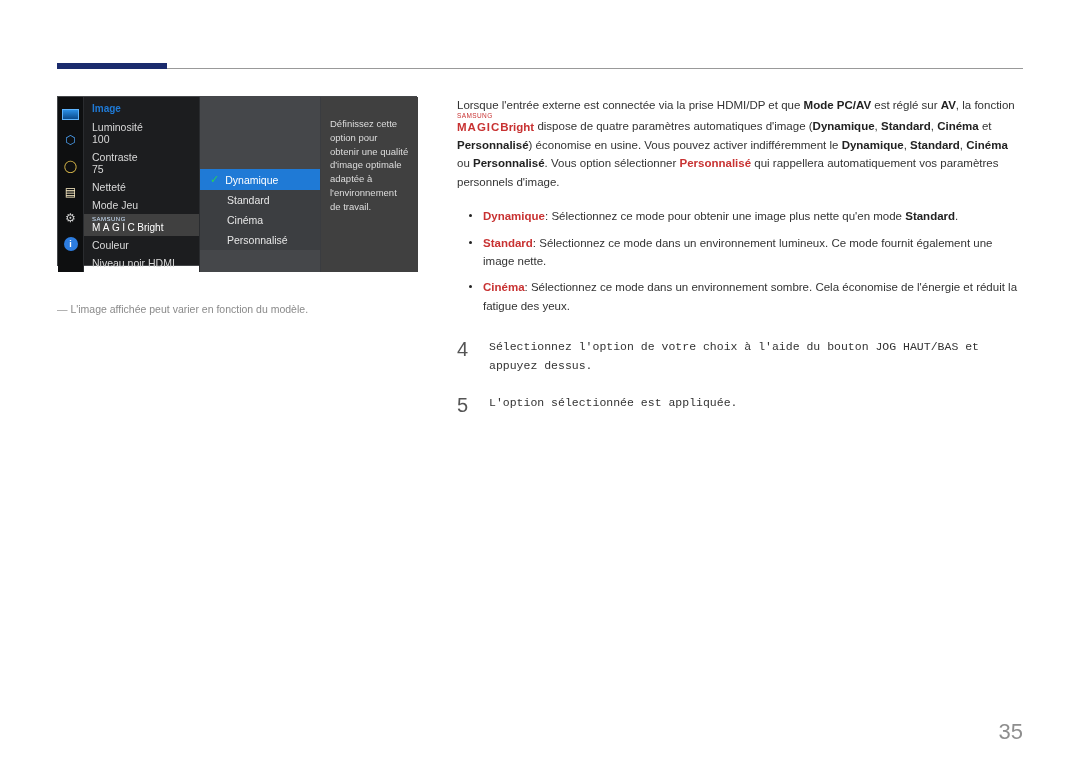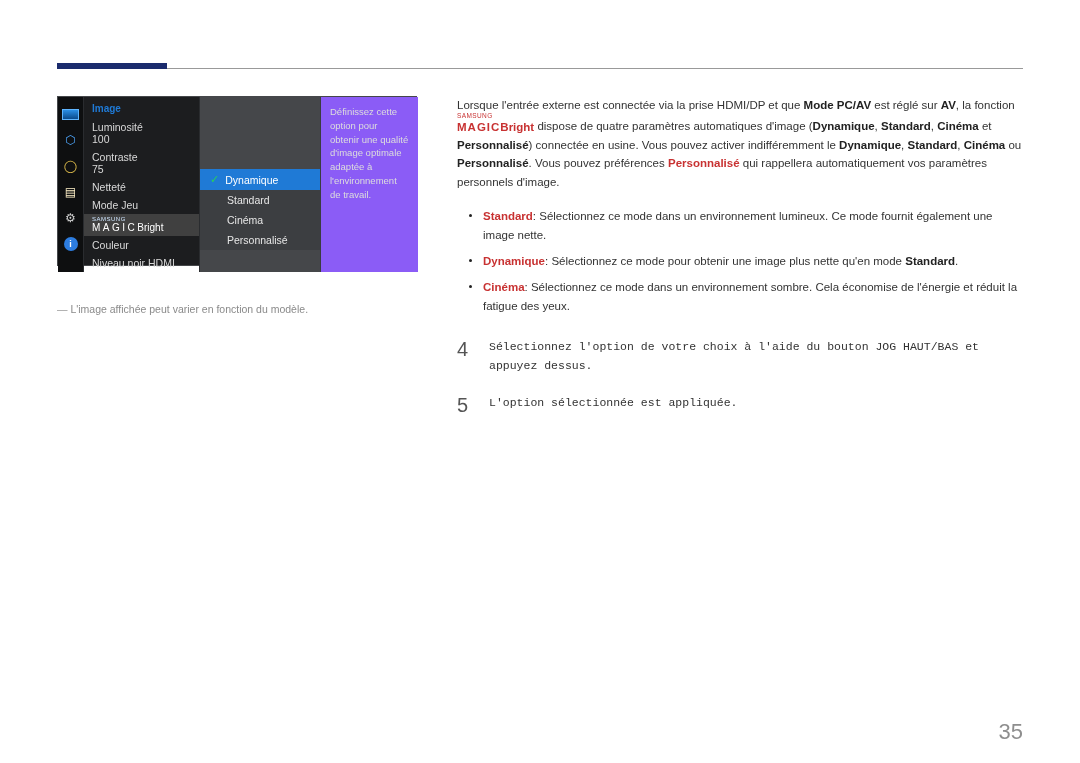--- a/index.html
+++ b/index.html
@@ -93,22 +93,22 @@
     display: flex;
     flex-direction: column;
     padding-top: 72px;
   }
   .osd-sub .srow { padding:4px 10px; display:flex; align-items:center; gap:6px; color:#e6e6e6; background:#3c3e41; }
   .osd-sub .srow.sel { background:#1f7ad6; color:#fff; }
   .osd-sub .check { color:#29d05a; font-size:11px; }
 
   .osd-tip {
     grid-column: 4;
-    background:#8b5cf6;
-    padding:8px 9px;
+    background:#404040;
+    padding:20px 9px;
     font-size:9.5px;
     line-height:1.45;
     color:#ddd;
     border-left:1px solid #3a3c40;
   }
 
   .caption {
     margin-top: 37px;
     font-size: 10.5px;
     color: #8a8a8a;
@@ -208,28 +208,28 @@
           </div>
       </div>
       <div class="osd-tip">Définissez cette option pour obtenir une qualité d'image optimale adaptée à l'environnement de travail.</div>
     </div>
     <div class="caption">L'image affichée peut varier en fonction du modèle.</div>
   </div>
 
   <div class="right-col">
     <p>
       <span>Lorsque l'entrée externe est connectée via la prise HDMI/DP et que </span><span class="bld">Mode PC/AV</span><span> est réglé sur </span><span class="bld">AV</span><span>, la fonction </span><span class="smagic"><span class="sams2">SAMSUNG</span><span class="mb">MAGIC</span><span class="br">Bright</span></span>
-      <span>dispose de quatre paramètres automatiques d'image (</span><span class="bld">Dynamique</span><span>, </span><span class="bld">Standard</span><span>, </span><span class="bld">Cinéma</span><span> et </span><span class="bld">Personnalisé</span><span>) connectée en</span>
-      <span>usine. Vous pouvez activer indifféremment le </span><span class="bld">Dynamique</span><span>, </span><span class="bld">Standard</span><span>, </span><span class="bld">Cinéma</span><span> ou </span><span class="bld">Personnalisé</span><span>. Vous pouvez préférences</span>
+      <span>dispose de quatre paramètres automatiques d'image (</span><span class="bld">Dynamique</span><span>, </span><span class="bld">Standard</span><span>, </span><span class="bld">Cinéma</span><span> et </span><span class="bld">Personnalisé</span><span>) économise en</span>
+      <span>usine. Vous pouvez activer indifféremment le </span><span class="bld">Dynamique</span><span>, </span><span class="bld">Standard</span><span>, </span><span class="bld">Cinéma</span><span> ou </span><span class="bld">Personnalisé</span><span>. Vous option sélectionner</span>
       <span class="hl">Personnalisé</span><span> qui rappellera automatiquement vos paramètres personnels d'image.</span>
     </p>
 
     <ul class="modes">
+      <li><span class="hl">Dynamique</span><span>: Sélectionnez ce mode pour obtenir une image plus nette qu'en mode </span><span class="bld">Standard</span><span>.</span></li>
       <li><span class="hl">Standard</span><span>: Sélectionnez ce mode dans un environnement lumineux. Ce mode fournit également une image nette.</span></li>
-      <li><span class="hl">Dynamique</span><span>: Sélectionnez ce mode pour obtenir une image plus nette qu'en mode </span><span class="bld">Standard</span><span>.</span></li>
       <li><span class="hl">Cinéma</span><span>: Sélectionnez ce mode dans un environnement sombre. Cela économise de l'énergie et réduit la fatigue des yeux.</span></li>
     </ul>
 
     <div class="step">
       <div class="num">4</div>
       <div class="txt">Sélectionnez l'option de votre choix à l'aide du bouton JOG HAUT/BAS et appuyez dessus.</div>
     </div>
     <div class="step">
       <div class="num">5</div>
       <div class="txt">L'option sélectionnée est appliquée.</div>

